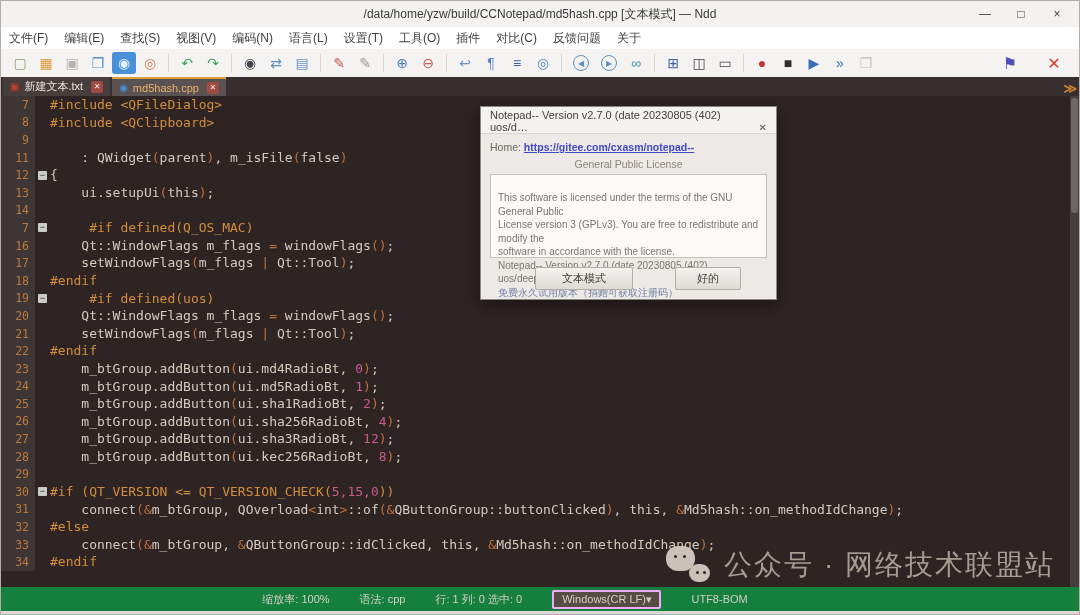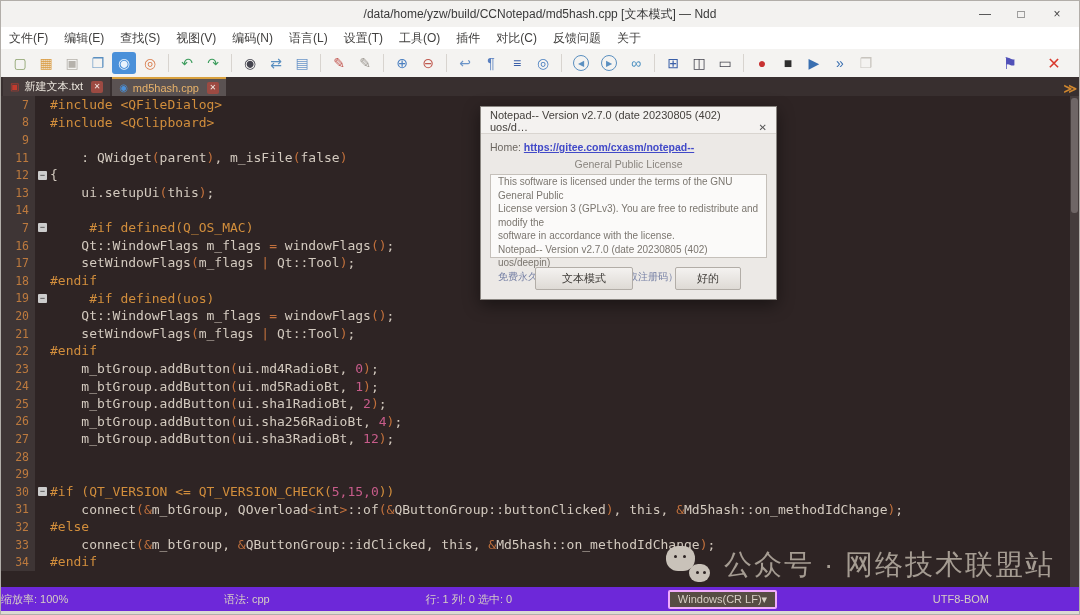--- a/index.html
+++ b/index.html
@@ -55,28 +55,28 @@
   .wm-dot{position:absolute;width:3px;height:3px;background:#2e2424;border-radius:50%}
 
   
   .dialog{position:absolute;left:479px;top:105px;width:297px;background:#ece9e6;border:1px solid #8a8681;box-shadow:0 5px 16px rgba(0,0,0,.45);z-index:5;box-sizing:border-box;padding-bottom:9px}
   .dlg-title{height:26px;background:#f4f2f0;border-bottom:1px solid #d9d5d0;display:flex;align-items:flex-end;padding:0 9px;font-size:11px;color:#45413d}
   .dlg-close{margin-left:auto;font-size:10px;color:#555}
   .dlg-body{padding:7px 9px 0}
   .dlg-home{font-size:10.5px;color:#6b6660}
   .dlg-link{color:#4149c8;font-weight:bold;text-decoration:underline}
   .dlg-gpl{text-align:center;font-size:10.5px;color:#8a857f;margin:5px 0 4px}
-  .dlg-box{border:1px solid #c5c0ba;background:#fbfaf9;padding:0 7px;font-size:10px;line-height:13.5px;color:#7b766f;height:84px;box-sizing:border-box}
+  .dlg-box{border:1px solid #c5c0ba;background:#fbfaf9;padding:16px 7px;font-size:10px;line-height:13.5px;color:#7b766f;height:84px;box-sizing:border-box}
   .dlg-trial{color:#7680a5}
   .dlg-buttons{display:flex;margin-top:9px;padding-left:45px;gap:42px}
   .dlg-btn{height:21px;background:linear-gradient(#f4f2f0,#dedad5);border:1px solid #b2ada7;border-radius:2px;font-size:11px;color:#3d3a36;display:flex;align-items:center;justify-content:center}
   .dlg-btn.donate{width:96px}.dlg-btn.ok{width:64px}
 
   
-  .statusbar{position:absolute;left:0;right:0;bottom:3px;height:24px;background:#6d28d9;display:flex;align-items:center;justify-content:space-between;gap:30px;padding-right:90px;font-size:11px;color:#d6cec4;z-index:3}
+  .statusbar{position:absolute;left:0;right:0;bottom:3px;height:24px;background:#15803d;display:flex;align-items:center;justify-content:center;gap:30px;padding-right:70px;font-size:11px;color:#d6cec4;z-index:3}
   .eol-box{background:#564c44;border:2px solid #f0abfc;padding:1px 8px;border-radius:2px;display:flex;gap:0;align-items:center}
   .bottom-edge{position:absolute;left:0;right:0;bottom:0;height:3px;background:#dcd9d4}
 </style>
 </head>
 <body>
 
 <div class="titlebar">
   <span class="title">/data/home/yzw/build/CCNotepad/md5hash.cpp [文本模式] — Ndd</span>
   <div class="win-controls">
     <span class="win-btn">—</span>
@@ -266,20 +266,21 @@
       <span class="code"><span class="sd">    m_btGroup.addButton</span><span class="so">(</span><span class="sd">ui.sha256RadioBt, </span><span class="sn">4</span><span class="so">)</span><span class="sd">;</span></span>
     </div>
     <div class="line">
       <span class="gut">27</span>
       <span class="fold"></span>
       <span class="code"><span class="sd">    m_btGroup.addButton</span><span class="so">(</span><span class="sd">ui.sha3RadioBt, </span><span class="sn">12</span><span class="so">)</span><span class="sd">;</span></span>
     </div>
     <div class="line">
       <span class="gut">28</span>
       <span class="fold"></span>
+      <span class="code"><span class="sd">    m_btGroup.addButton</span><span class="so">(</span><span class="sd">ui.kec256RadioBt, </span><span class="sn">8</span><span class="so">)</span><span class="sd">;</span></span>
     </div>
     <div class="line">
       <span class="gut">29</span>
       <span class="fold"></span>
       <span class="code"></span>
     </div>
     <div class="line">
       <span class="gut">30</span>
       <span class="fold">
         <span class="fold-box">−</span>

